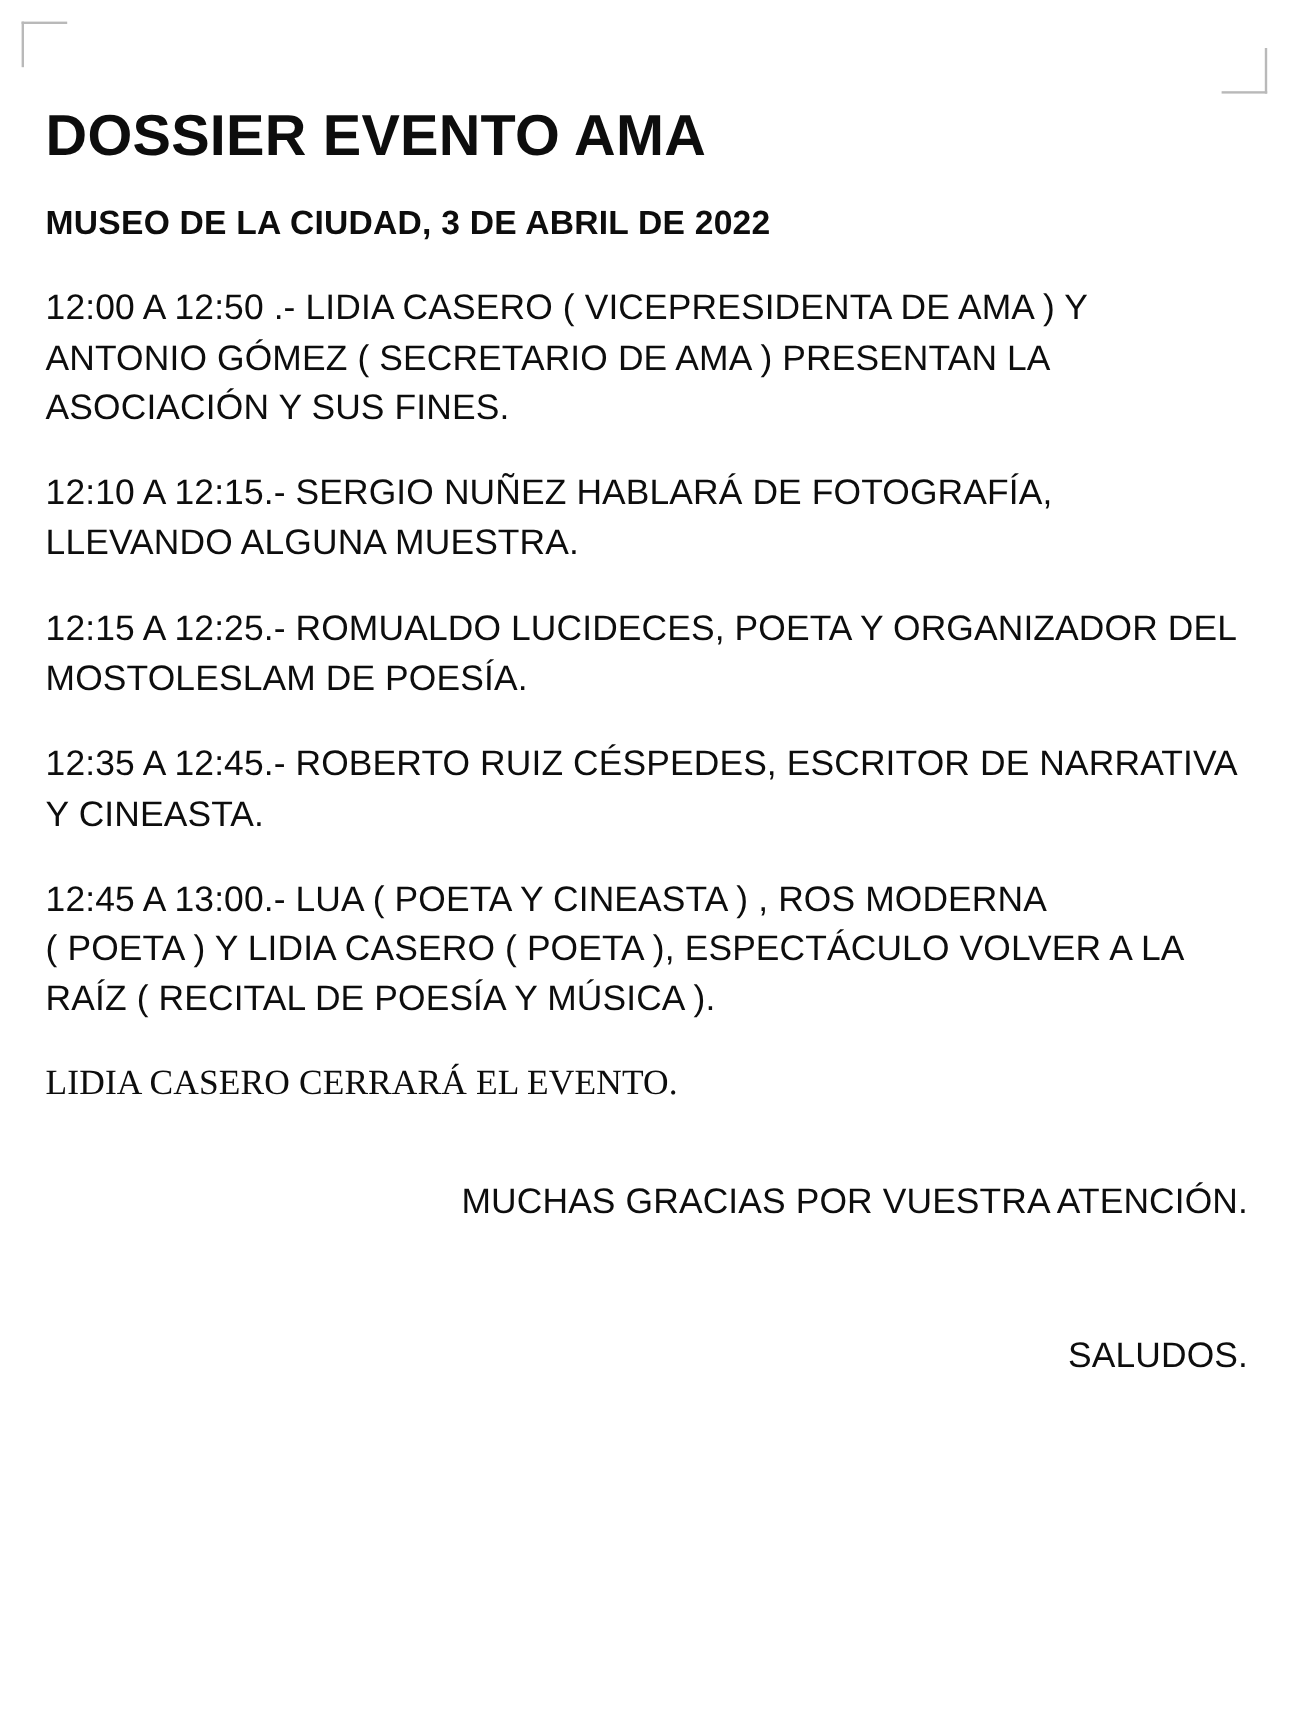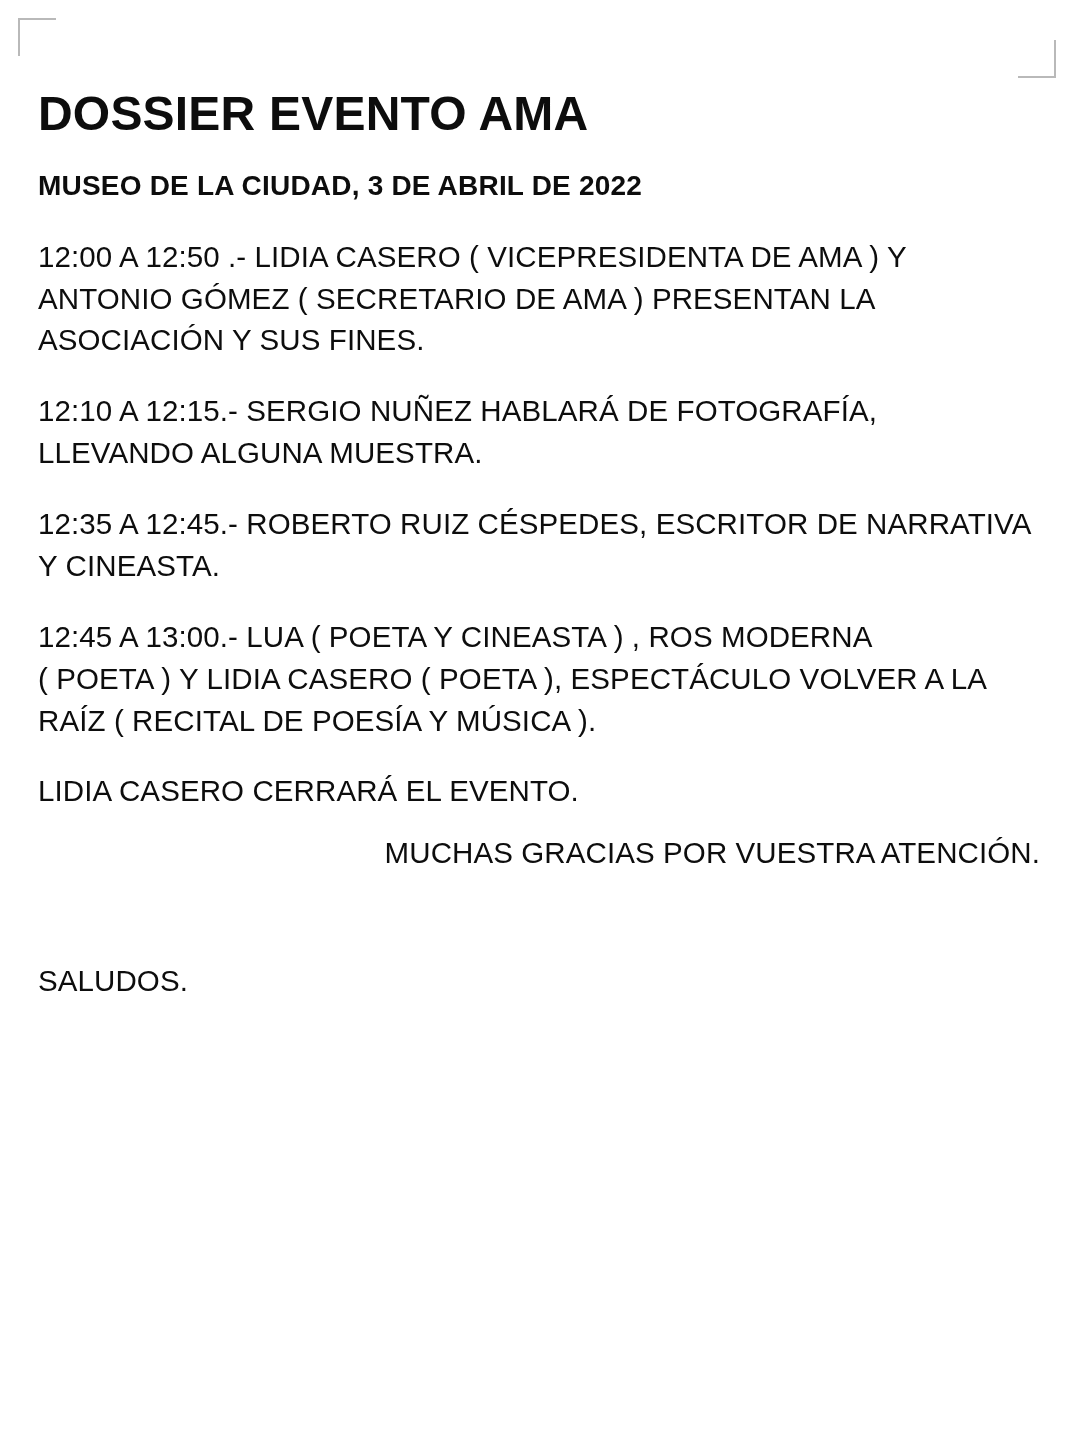--- a/index.html
+++ b/index.html
@@ -51,47 +51,49 @@
   }
 
   p.para {
     font-size: 29.5px;
     line-height: 1.42;
     letter-spacing: 0.1px;
     margin: 0 0 29px 0;
     white-space: pre-line;
   }
   p.closing {
-    margin-bottom: 20px;
+    margin-bottom: 56px;
+    font-family: Liberation Serif, serif;
   }
   p.thanks {
     margin-bottom: 86px;
     text-align: right;
   }
   p.regards {
-    text-align: left;
+    text-align: right;
     margin-bottom: 0;
   }
 </style>
 </head>
 <body>
 
 <div class="crop-mark crop-tl"></div>
 <div class="crop-mark crop-tr"></div>
 
 <div class="page">
 
   <h1 class="doc-title">DOSSIER EVENTO AMA</h1>
 
   <h2 class="doc-subtitle">MUSEO DE LA CIUDAD, 3 DE ABRIL DE 2022</h2>
 
   <p class="para">12:00 A 12:50 .- LIDIA CASERO ( VICEPRESIDENTA DE AMA ) Y ANTONIO GÓMEZ  ( SECRETARIO DE AMA ) PRESENTAN LA ASOCIACIÓN Y SUS FINES.</p>
 
   <p class="para">12:10 A 12:15.- SERGIO NUÑEZ HABLARÁ DE FOTOGRAFÍA, LLEVANDO ALGUNA MUESTRA.</p>
 
+  <p class="para">12:15 A 12:25.- ROMUALDO LUCIDECES, POETA Y ORGANIZADOR DEL MOSTOLESLAM DE POESÍA.</p>
 
 
   <p class="para">12:35 A 12:45.- ROBERTO RUIZ CÉSPEDES, ESCRITOR DE NARRATIVA Y CINEASTA.</p>
 
   <p class="para">12:45 A 13:00.- LUA ( POETA Y CINEASTA ) , ROS MODERNA
 ( POETA ) Y LIDIA CASERO ( POETA ), ESPECTÁCULO VOLVER A LA RAÍZ ( RECITAL DE POESÍA Y MÚSICA ).</p>
 
   <p class="para closing">LIDIA CASERO CERRARÁ EL EVENTO.</p>
 
   <p class="para thanks">MUCHAS GRACIAS POR VUESTRA ATENCIÓN.</p>

